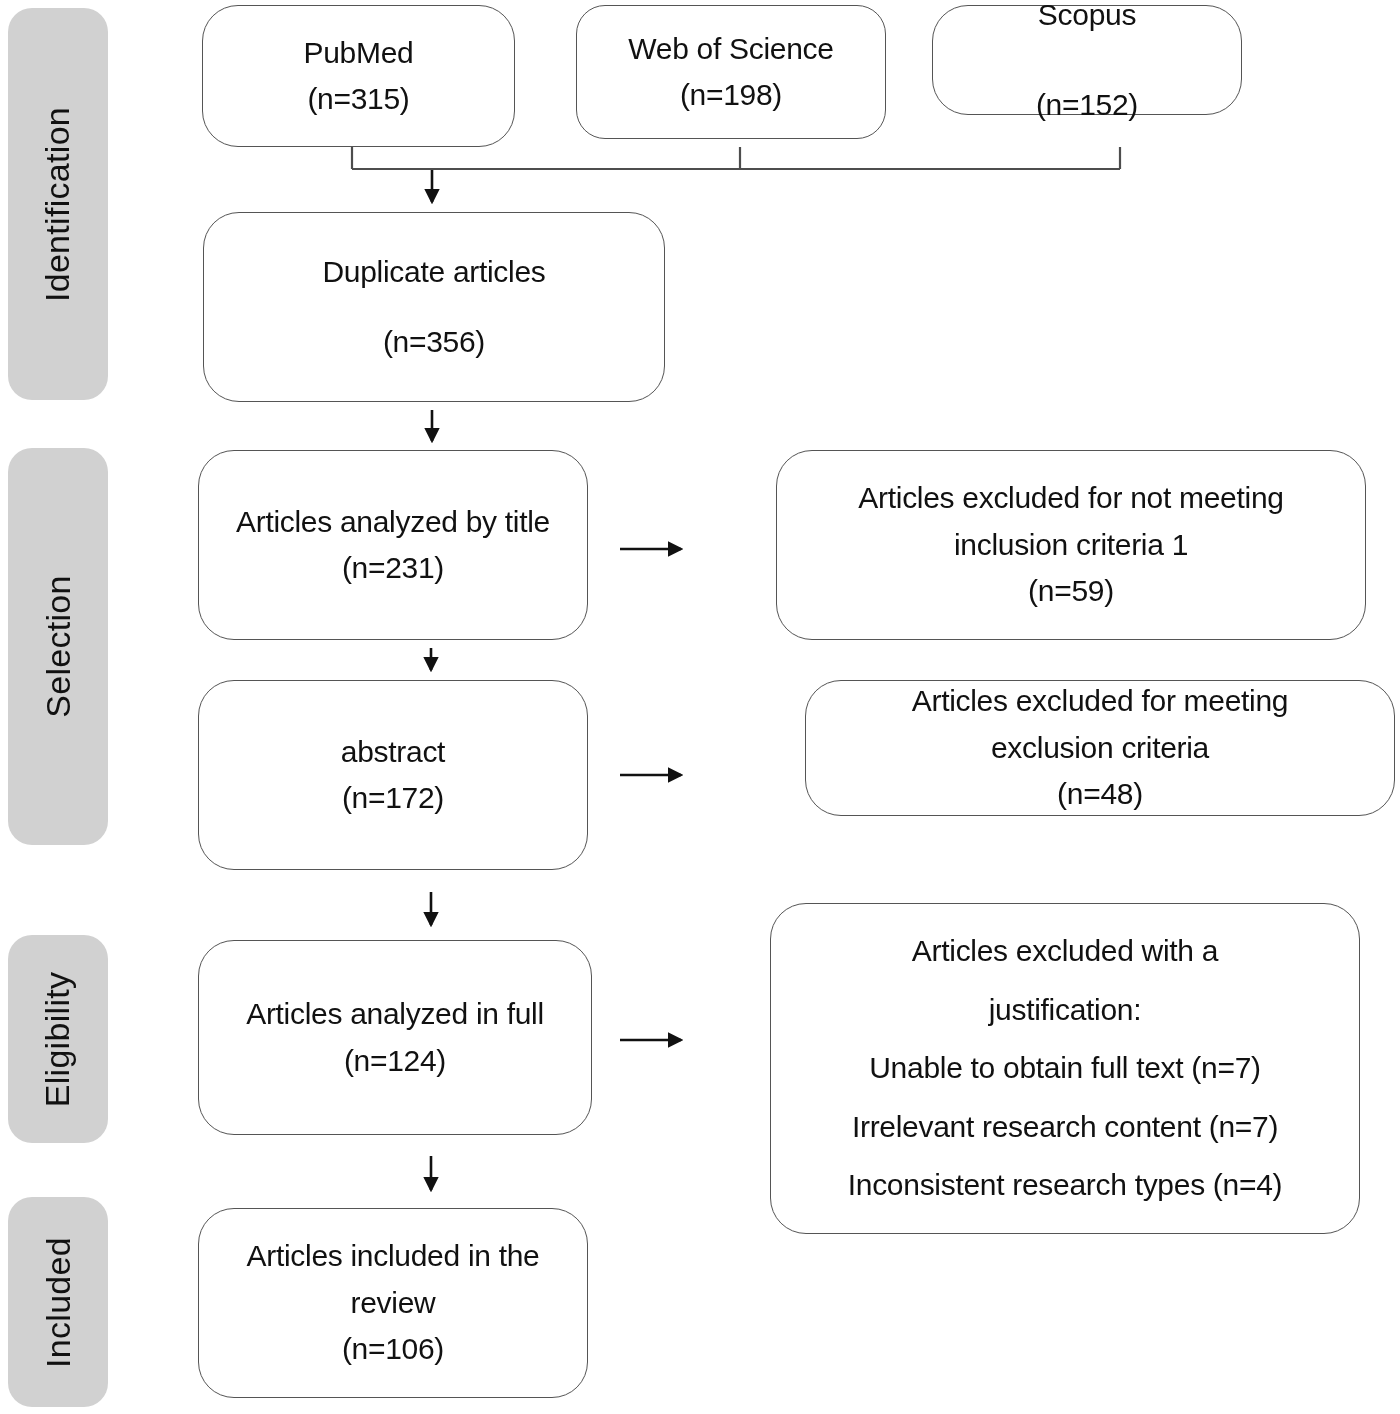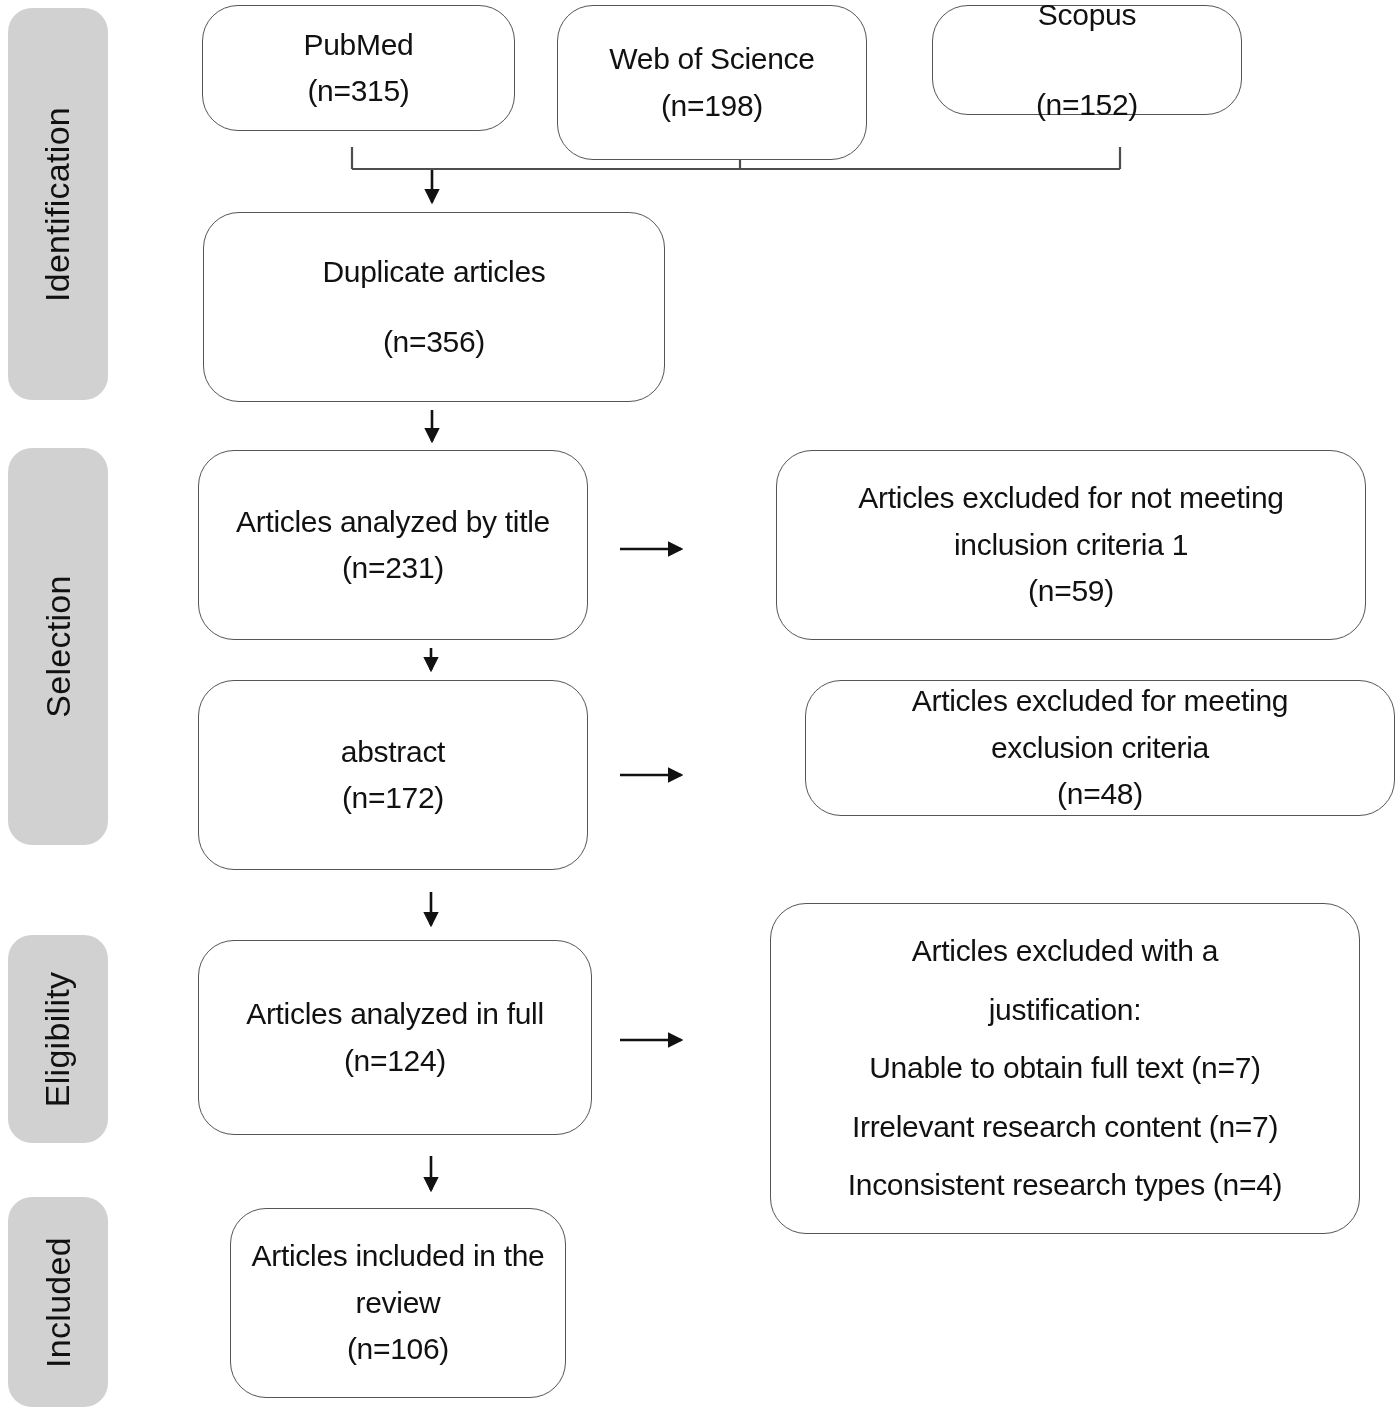--- a/index.html
+++ b/index.html
@@ -51,30 +51,30 @@
     color: #111111;
   }
 
   
   #stage-identification { left: 8px;  top: 8px;    width: 100px; height: 392px; }
   #stage-selection      { left: 8px;  top: 448px;  width: 100px; height: 397px; }
   #stage-eligibility    { left: 8px;  top: 935px;  width: 100px; height: 208px; }
   #stage-included       { left: 8px;  top: 1197px; width: 100px; height: 210px; }
 
   
-  #box-pubmed { left: 202px; top: 5px; width: 313px; height: 126px; text-align: center; }
-  #box-wos    { left: 557px; top: 5px; width: 310px; height: 155px; }
+  #box-pubmed { left: 202px; top: 5px; width: 313px; height: 142px; text-align: center; }
+  #box-wos    { left: 576px; top: 5px; width: 310px; height: 134px; border-radius: 29px; }
   #box-scopus { left: 932px; top: 5px; width: 310px; height: 110px; gap: 44px; }
 
   
   #box-duplicates { left: 203px; top: 212px;  width: 462px; height: 190px; gap: 24px; }
   #box-title      { left: 198px; top: 450px;  width: 390px; height: 190px; }
   #box-abstract   { left: 198px; top: 680px;  width: 390px; height: 190px; }
   #box-full       { left: 198px; top: 940px;  width: 394px; height: 195px; }
-  #box-included   { left: 198px; top: 1208px; width: 336px; height: 190px; margin-left: 32px; }
+  #box-included   { left: 198px; top: 1208px; width: 390px; height: 190px; }
 
   
   #box-excluded-title    { left: 776px; top: 450px; width: 590px; height: 190px; }
   #box-excluded-abstract { left: 805px; top: 680px; width: 590px; height: 136px; }
   #box-excluded-full     { left: 770px; top: 903px; width: 590px; height: 331px; gap: 12px; }
 
   #connectors {
     position: absolute;
     left: 0; top: 0;
     width: 1400px;

